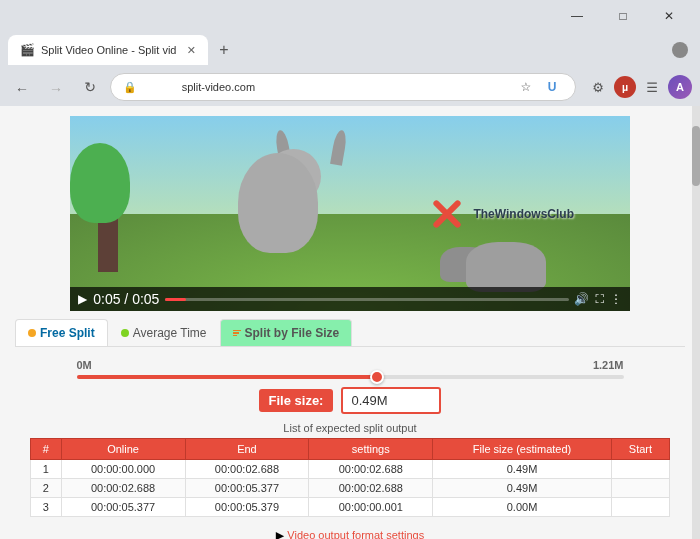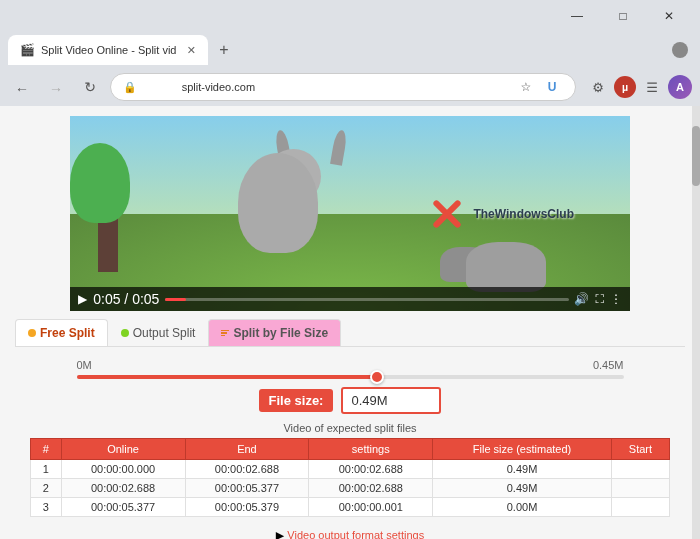--- a/index.html
+++ b/index.html
@@ -40,39 +40,39 @@
     .time-display { color: #fff; font-size: 14px; white-space: nowrap; }
     .progress-bar-outer { flex: 1; height: 3px; background: rgba(255,255,255,0.3); border-radius: 2px; }
     .progress-bar-inner { width: 5%; height: 100%; background: #ff4444; border-radius: 2px; }
     .volume-icon { color: #fff; font-size: 12px; cursor: pointer; }
     .fullscreen-icon { color: #fff; font-size: 12px; cursor: pointer; }
     .more-icon { color: #fff; font-size: 12px; cursor: pointer; }
 
     
     .split-tabs { display: flex; align-items: center; background: #f5f5f5; padding: 8px 0 0 0; gap: 0; border-bottom: 1px solid #ddd; }
     .split-tab { padding: 6px 12px; font-size: 12px; cursor: pointer; color: #555; display: flex; align-items: center; gap: 4px; white-space: nowrap; border: 1px solid transparent; border-bottom: none; border-radius: 4px 4px 0 0; }
-    .split-tab.active { background: #fff; border-color: #ddd; color: #c2410c; font-weight: bold; }
+    .split-tab.active { background: #fff; border-color: #ddd; color: #0369a1; font-weight: bold; }
     .split-tab .tab-dot { width: 8px; height: 8px; border-radius: 50%; display: inline-block; }
     .tab-dot-yellow { background: #f5a623; }
     .tab-dot-green { background: #7ed321; }
     .tab-dot-blue { background: #4a90d9; }
     .tab-icon-bars { display: flex; flex-direction: column; gap: 1px; }
     .bar-line { width: 8px; height: 1.5px; background: #e67e22; }
 
     
     .watermark-overlay { position: absolute; top: 50%; right: 10%; transform: translateY(-50%); display: flex; align-items: center; gap: 8px; pointer-events: none; }
     .watermark-x { width: 36px; height: 36px; position: relative; }
     .watermark-x::before, .watermark-x::after { content: ''; position: absolute; width: 100%; height: 6px; background: #e74c3c; top: 50%; left: 0; border-radius: 3px; }
     .watermark-x::before { transform: translateY(-50%) rotate(45deg); }
     .watermark-x::after { transform: translateY(-50%) rotate(-45deg); }
     .watermark-text { font-size: 18px; font-weight: bold; color: #2c3e50; }
 
     
     .slider-section { padding: 12px 20px 8px 20px; display: flex; flex-direction: column; align-items: center; gap: 8px; }
-    .slider-container { width: 100%; position: relative; padding: 0 10px; }
+    .slider-container { width: 100%; position: relative; padding: 0 10px; font-weight: bold; }
     .slider-labels { display: flex; justify-content: space-between; font-size: 11px; color: #666; margin-bottom: 4px; }
     .slider-track { width: 100%; height: 4px; background: #ddd; border-radius: 2px; position: relative; }
     .slider-fill { width: 55%; height: 100%; background: #e74c3c; border-radius: 2px; }
     .slider-thumb { position: absolute; top: 50%; left: 55%; transform: translate(-50%, -50%); width: 14px; height: 14px; background: #e74c3c; border-radius: 50%; cursor: pointer; border: 2px solid #fff; box-shadow: 0 1px 3px rgba(0,0,0,0.3); }
     .file-size-row { display: flex; align-items: center; gap: 8px; }
     .file-size-label { background: #e74c3c; color: #fff; padding: 4px 10px; font-size: 13px; font-weight: bold; border-radius: 3px; }
     .file-size-input { padding: 4px 8px; border: 2px solid #e74c3c; border-radius: 3px; font-size: 13px; color: #333; width: 100px; outline: none; }
 
     
     .table-section { padding: 0 15px 8px 15px; }
@@ -195,51 +195,51 @@
     </div>
   </div>
 
   <div class="split-tabs">
     <div class="split-tab active">
       <span class="tab-dot tab-dot-yellow"></span>
       <span>Free Split</span>
     </div>
     <div class="split-tab">
       <span class="tab-dot tab-dot-green"></span>
-      <span>Output Split</span>
-    </div>
-    <div class="split-tab" style="background:#f9a8d4;border:1px solid #ddd;border-bottom:none;font-weight:bold;">
+      <span>Average Time</span>
+    </div>
+    <div class="split-tab" style="background:#86efac;border:1px solid #ddd;border-bottom:none;font-weight:bold;">
       <div class="tab-icon-bars">
         <div class="bar-line"></div>
         <div class="bar-line" style="width:6px;"></div>
         <div class="bar-line" style="width:4px;"></div>
       </div>
       <span>Split by File Size</span>
     </div>
   </div>
 
   <div class="slider-section">
     <div class="slider-container" style="width:90%;">
       <div class="slider-labels">
         <span>0M</span>
-        <span>0.45M</span>
+        <span>1.21M</span>
       </div>
       <div class="slider-track">
         <div class="slider-fill"></div>
         <div class="slider-thumb"></div>
       </div>
     </div>
     <div class="file-size-row">
       <span class="file-size-label">File size:</span>
       <input class="file-size-input" type="text" value="0.49M" style="">
     </div>
   </div>
 
   <div class="table-section">
-    <div class="table-title">Video of expected split files</div>
+    <div class="table-title">List of expected split output</div>
     <table class="split-table">
       <thead>
         <tr>
           <th>#</th>
           <th>Online</th>
           <th>End</th>
           <th>settings</th>
           <th>File size (estimated)</th>
           <th>Start</th>
         </tr>

